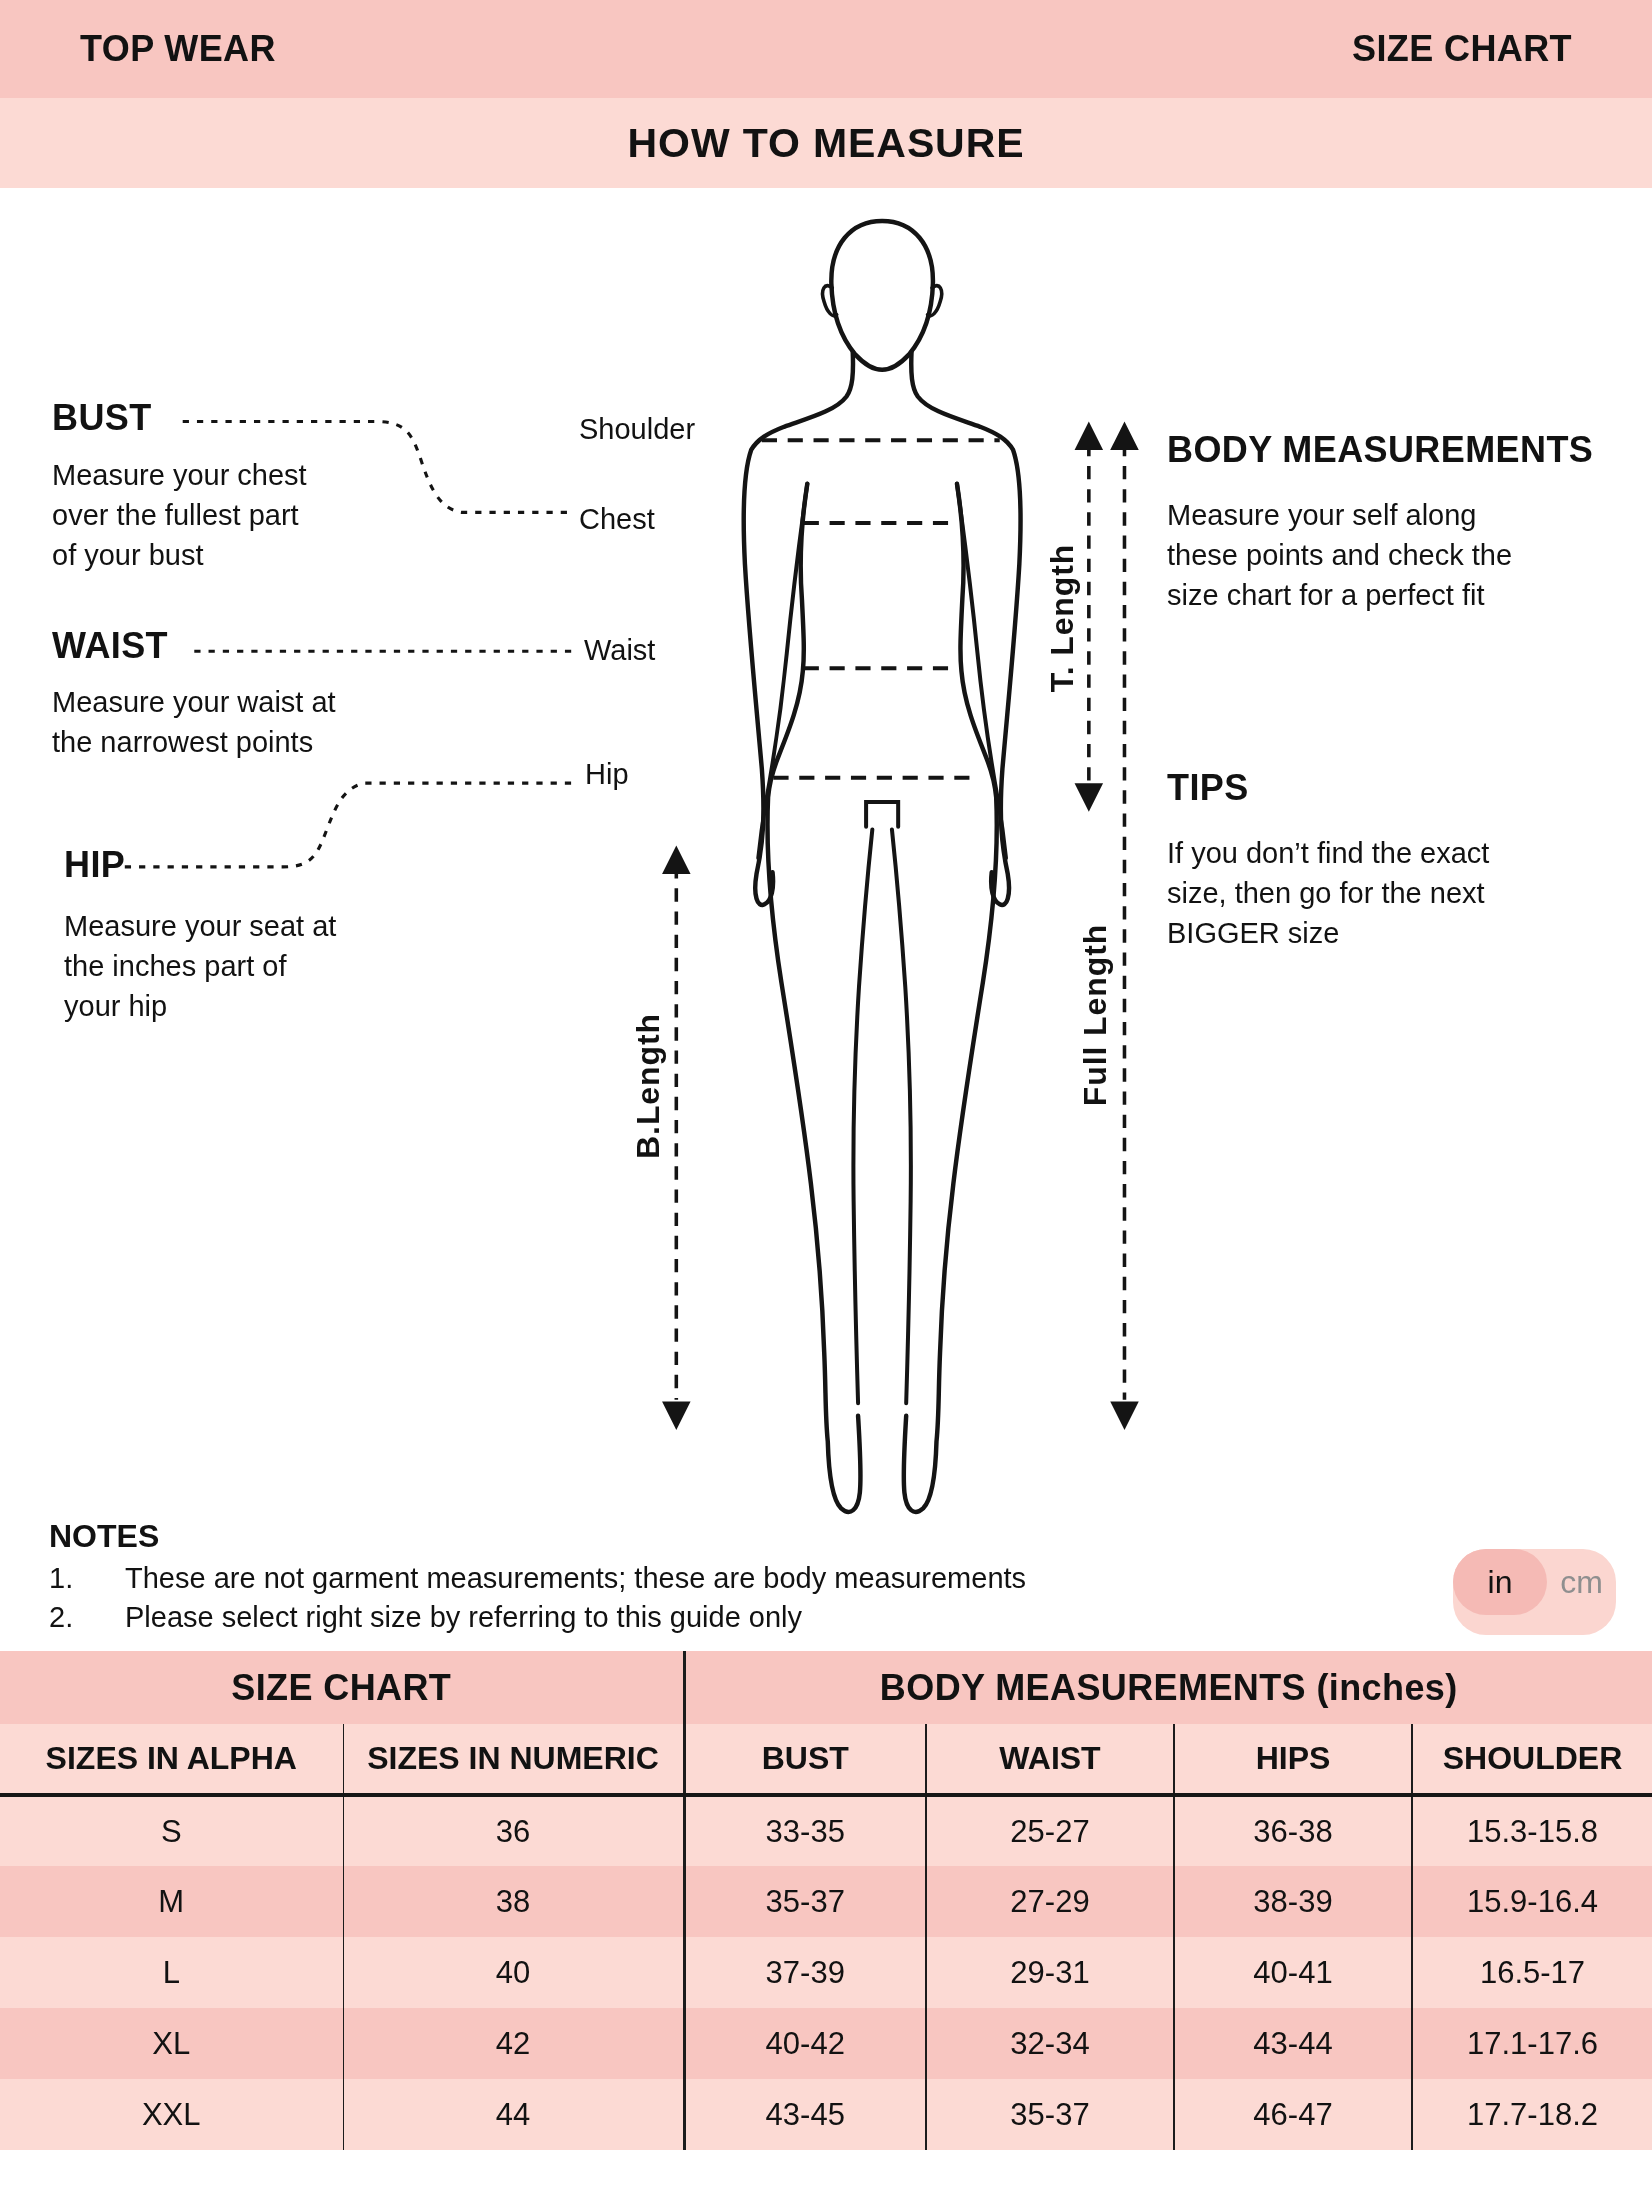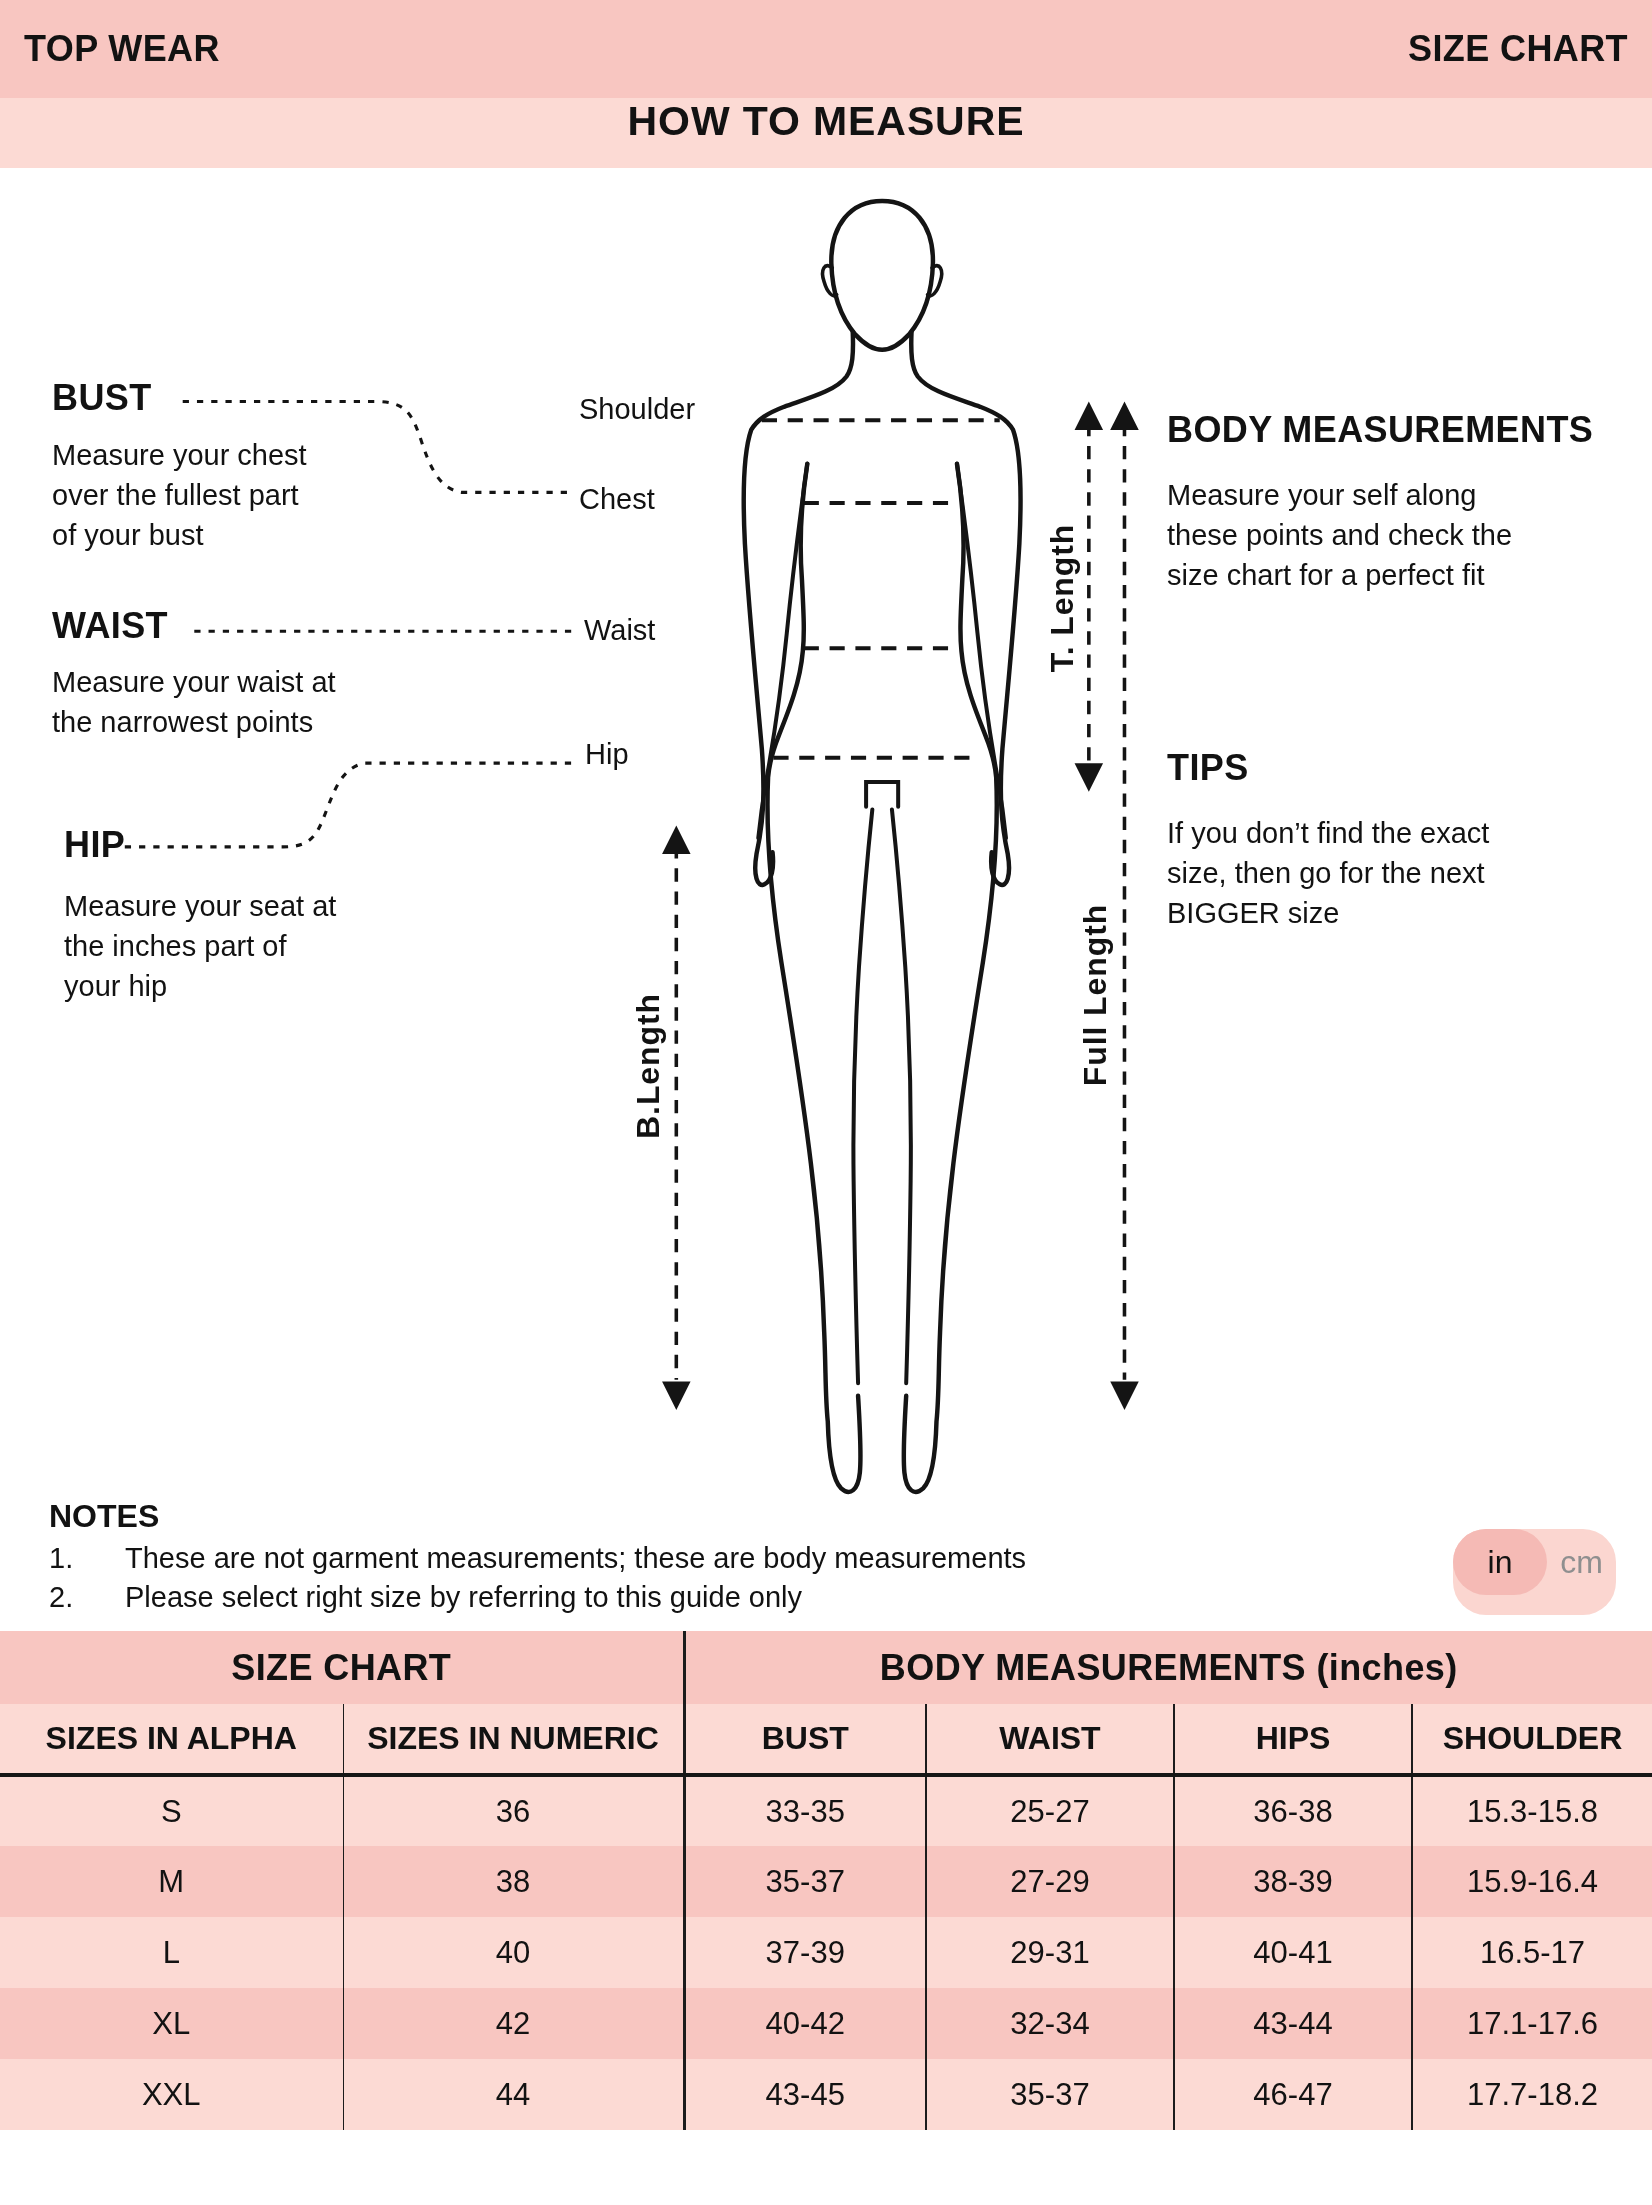--- a/index.html
+++ b/index.html
@@ -9,23 +9,23 @@
     --toggle-track:#fbd6d0;
     --toggle-sel:#f5bab5;
     --toggle-dim:#8f8f8f;
   }
   *{margin:0;padding:0;box-sizing:border-box;}
   html,body{background:#ffffff;}
   body{font-family:"Liberation Sans","DejaVu Sans",sans-serif;color:var(--ink);}
   .page{position:relative;width:1652px;height:2205px;background:#ffffff;overflow:hidden;}
 
   
-  .bar1{height:98px;background:var(--pink-dark);display:flex;align-items:center;justify-content:space-between;padding:0 24px;}
+  .bar1{height:98px;background:var(--pink-dark);display:flex;align-items:center;justify-content:space-between;padding:0 80px;}
   .bar1 .t{font-size:36px;font-weight:bold;letter-spacing:0.4px;}
-  .bar2{height:70px;background:var(--pink-light);display:flex;justify-content:center;}
+  .bar2{height:90px;background:var(--pink-light);display:flex;align-items:center;justify-content:center;}
   .bar2 .t{font-size:41px;font-weight:bold;letter-spacing:0.9px;}
 
   
   .diagram{position:relative;width:1652px;height:1463px;background:#fff;}
   .diagram svg{position:absolute;left:0;top:0;}
   .abs{position:absolute;white-space:nowrap;}
   .h1{font-size:36px;font-weight:bold;letter-spacing:0.4px;}
   .para{font-size:29px;line-height:40px;font-weight:400;}
   .flabel{font-size:29px;}
   .vlabel{position:absolute;font-size:32px;font-weight:700;letter-spacing:0.9px;transform:translate(-50%,-50%) rotate(-90deg);transform-origin:center;}

